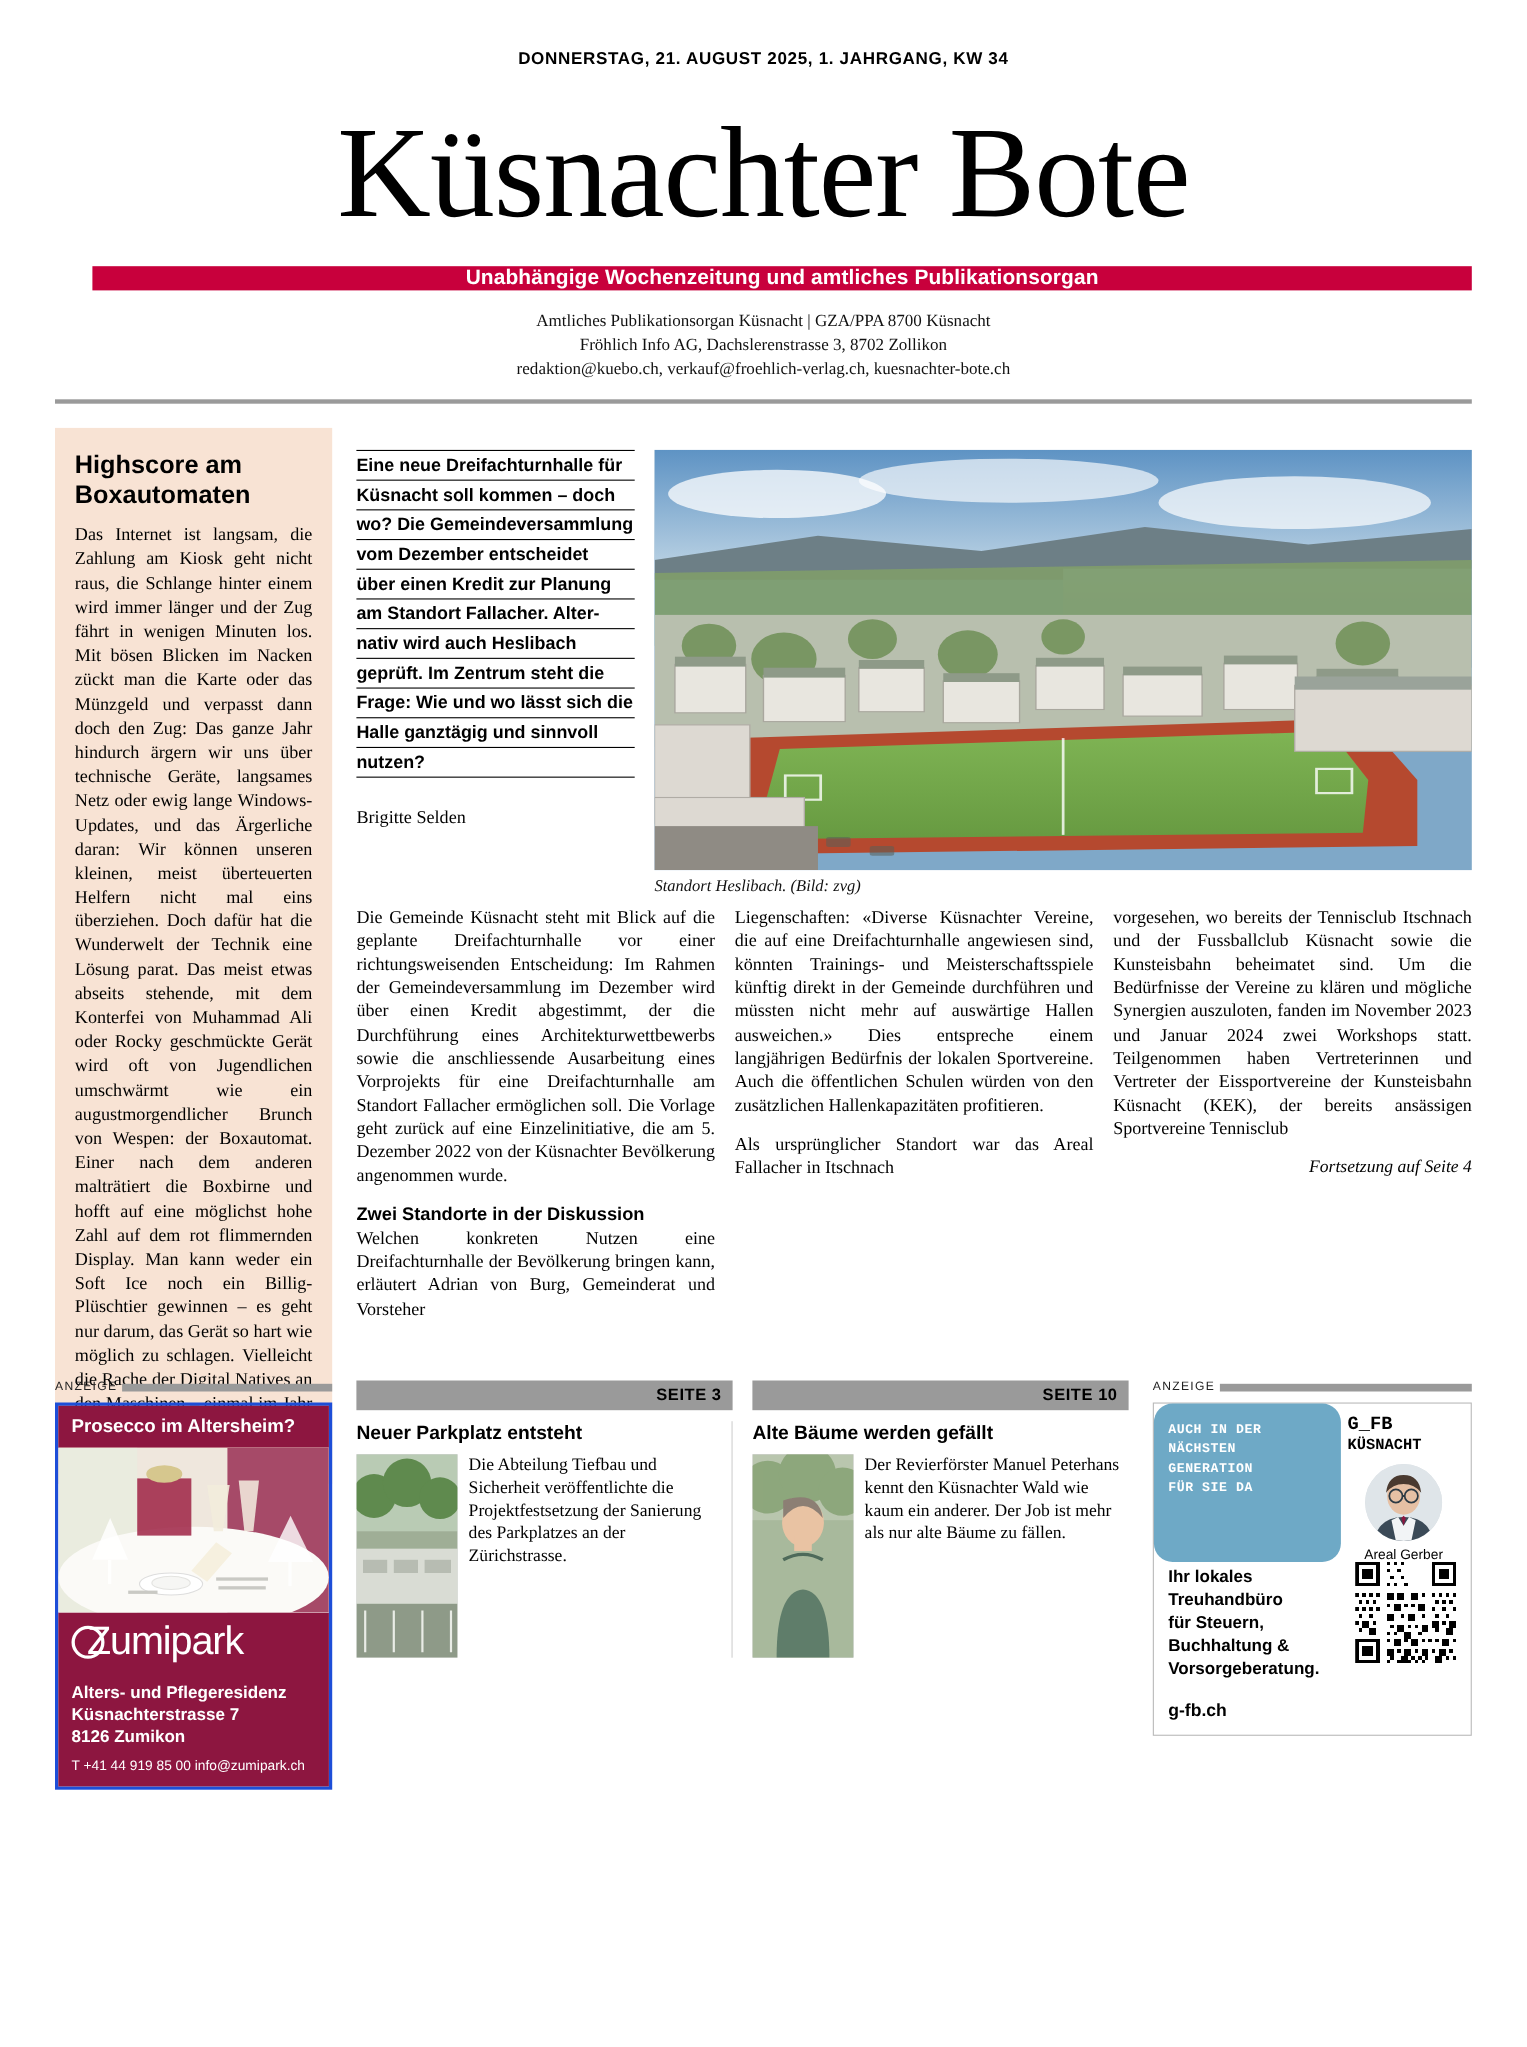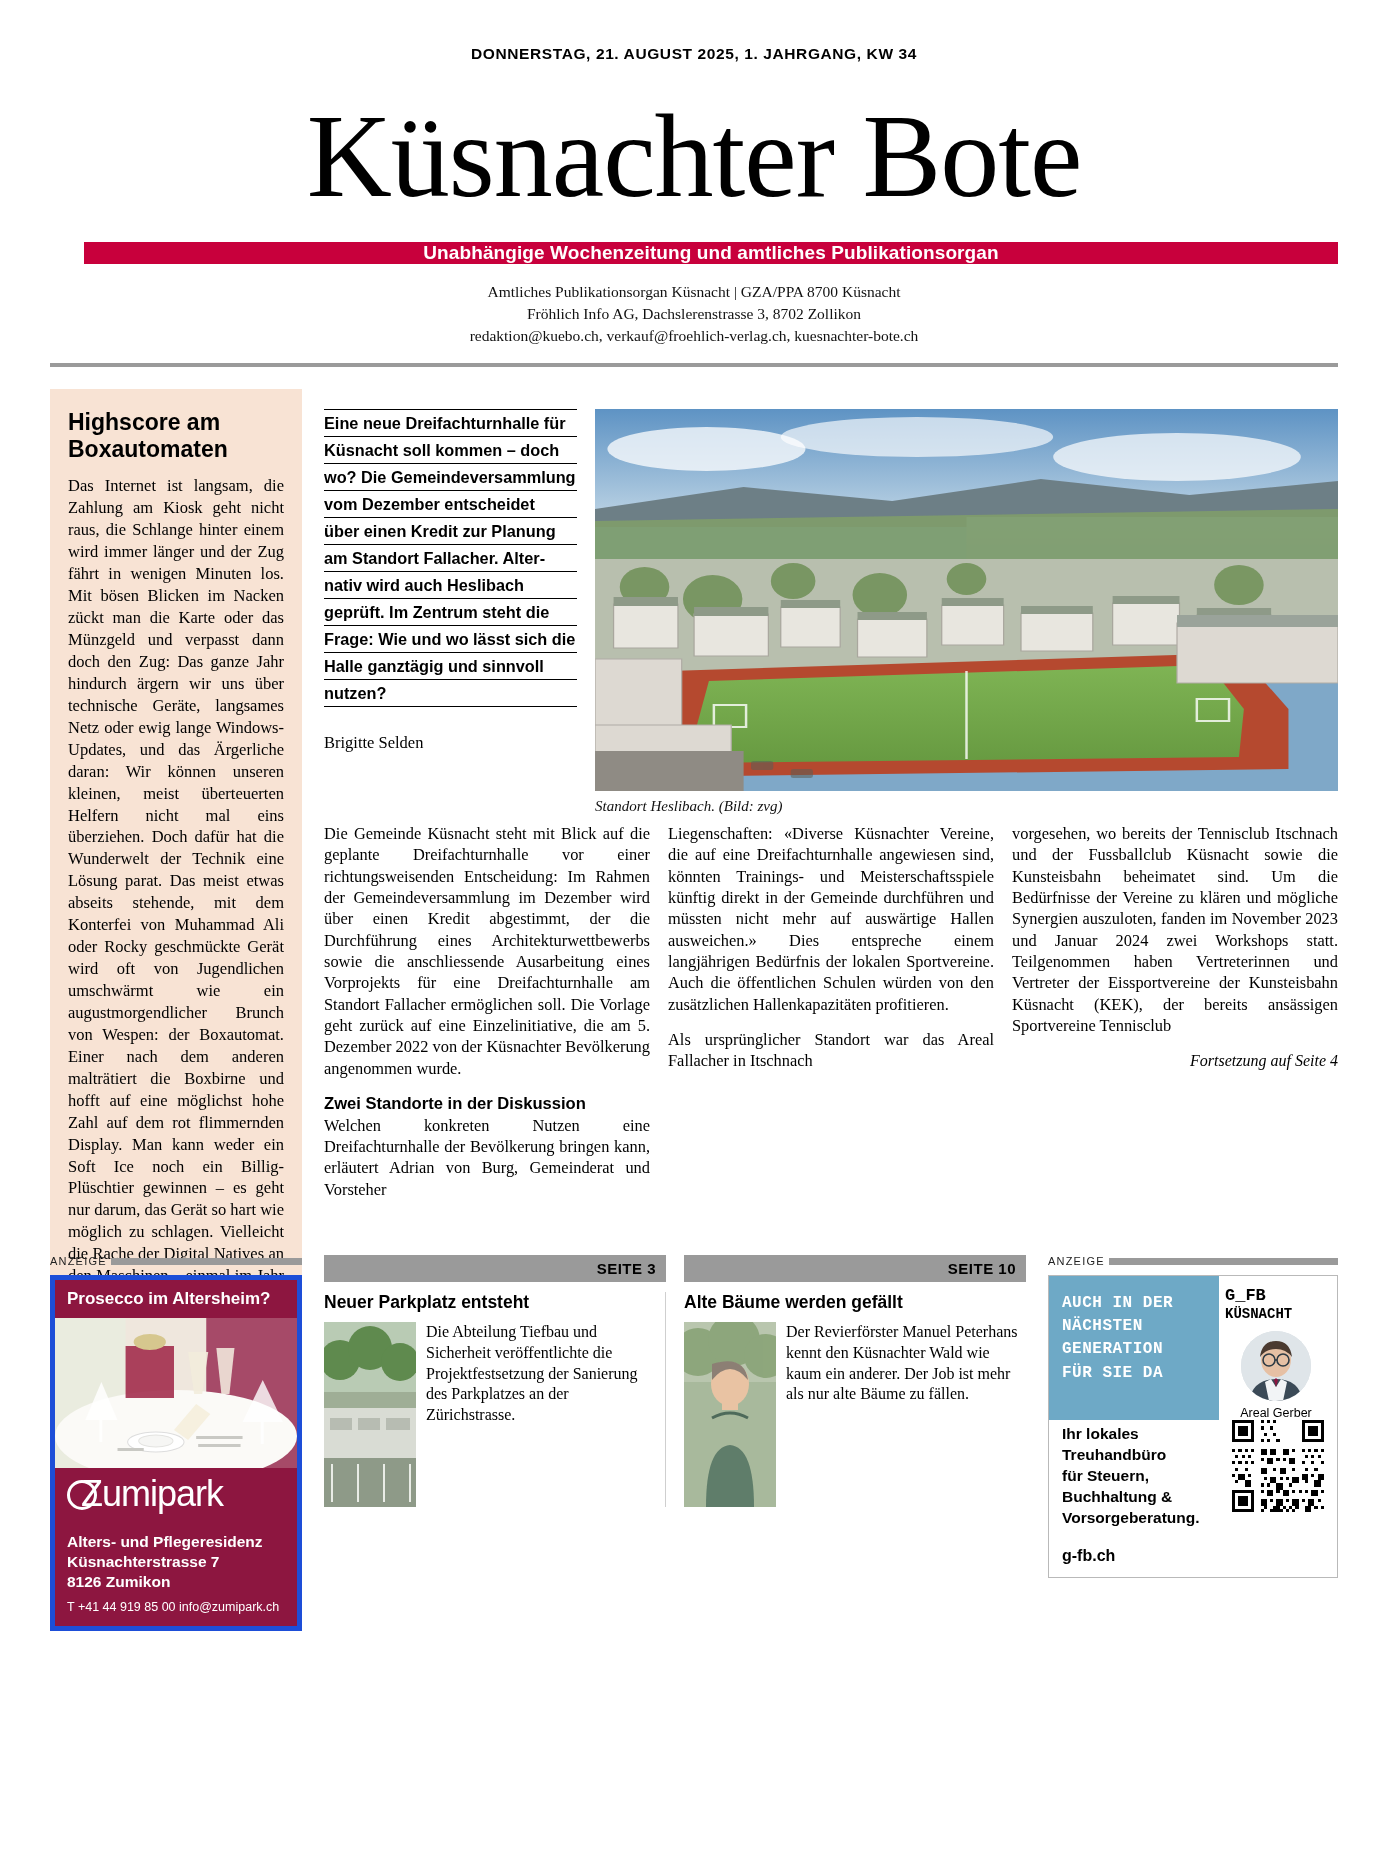--- a/index.html
+++ b/index.html
@@ -112,21 +112,21 @@
   .anzeige-head {
     display: flex; align-items: center; gap: 4px; margin-bottom: 8px;
   }
   .anzeige-head .lbl {
     font-family: "Liberation Sans", sans-serif; font-size: 11px;
     letter-spacing: 1.2px; color: #222;
   }
   .anzeige-head .bar { flex: 1; height: 7px; background: #9a9a9a; }
 
   
-  .ad-zumi { border: 5px solid #1d4ed8; }
+  .ad-zumi { border: 3px solid #1d4ed8; }
   .ad-zumi .ztop {
     background: #8d1640; color: #fff; font-family: "Liberation Sans", sans-serif;
     font-weight: bold; font-size: 17px; padding: 9px 12px;
   }
   .ad-zumi .zphoto { height: 150px; overflow: hidden; }
   .ad-zumi .zphoto svg { display: block; width: 100%; height: 100%; }
   .ad-zumi .zbot { background: #8d1640; color: #fff; padding: 8px 12px 12px 12px; }
   .zlogo { display: flex; align-items: center; font-family: "Liberation Sans", sans-serif;
            font-size: 36px; letter-spacing: -1px; line-height: 1; margin-bottom: 20px;}
   .zlogo .ring {
@@ -157,21 +157,21 @@
   .teaser-body p { font-size: 16px; line-height: 1.30; }
   .tphoto { width: 100%; height: 185px; overflow: hidden; background:#ccc; }
   .tphoto svg { display:block; width:100%; height:100%; }
 
   
   .ad-gfb { border: 1px solid #b9b9b9; background: #fff; }
   .gfb-top { display: grid; grid-template-columns: 1fr 118px; }
   .gfb-blue {
     background: #6ea9c6; color: #fff; padding: 16px 13px 14px 13px;
     font-family: "Liberation Mono", monospace; font-weight: bold;
-    font-size: 16px; line-height: 1.45; letter-spacing: .5px;
+    font-size: 12px; line-height: 1.45; letter-spacing: .5px; border-radius: 17px;
   }
   .gfb-right { padding: 10px 10px 0 6px; text-align: center; }
   .gfb-logo {
     font-family: "Liberation Mono", monospace; font-weight: bold;
     font-size: 17px; line-height: 1.2; text-align: left; margin-bottom: 8px;
   }
   .gfb-logo .k { font-size: 14px; }
   .gfb-avatar {
     width: 70px; height: 70px; border-radius: 50%; margin: 0 auto 5px auto;
     overflow: hidden; background: #d7dde2;

